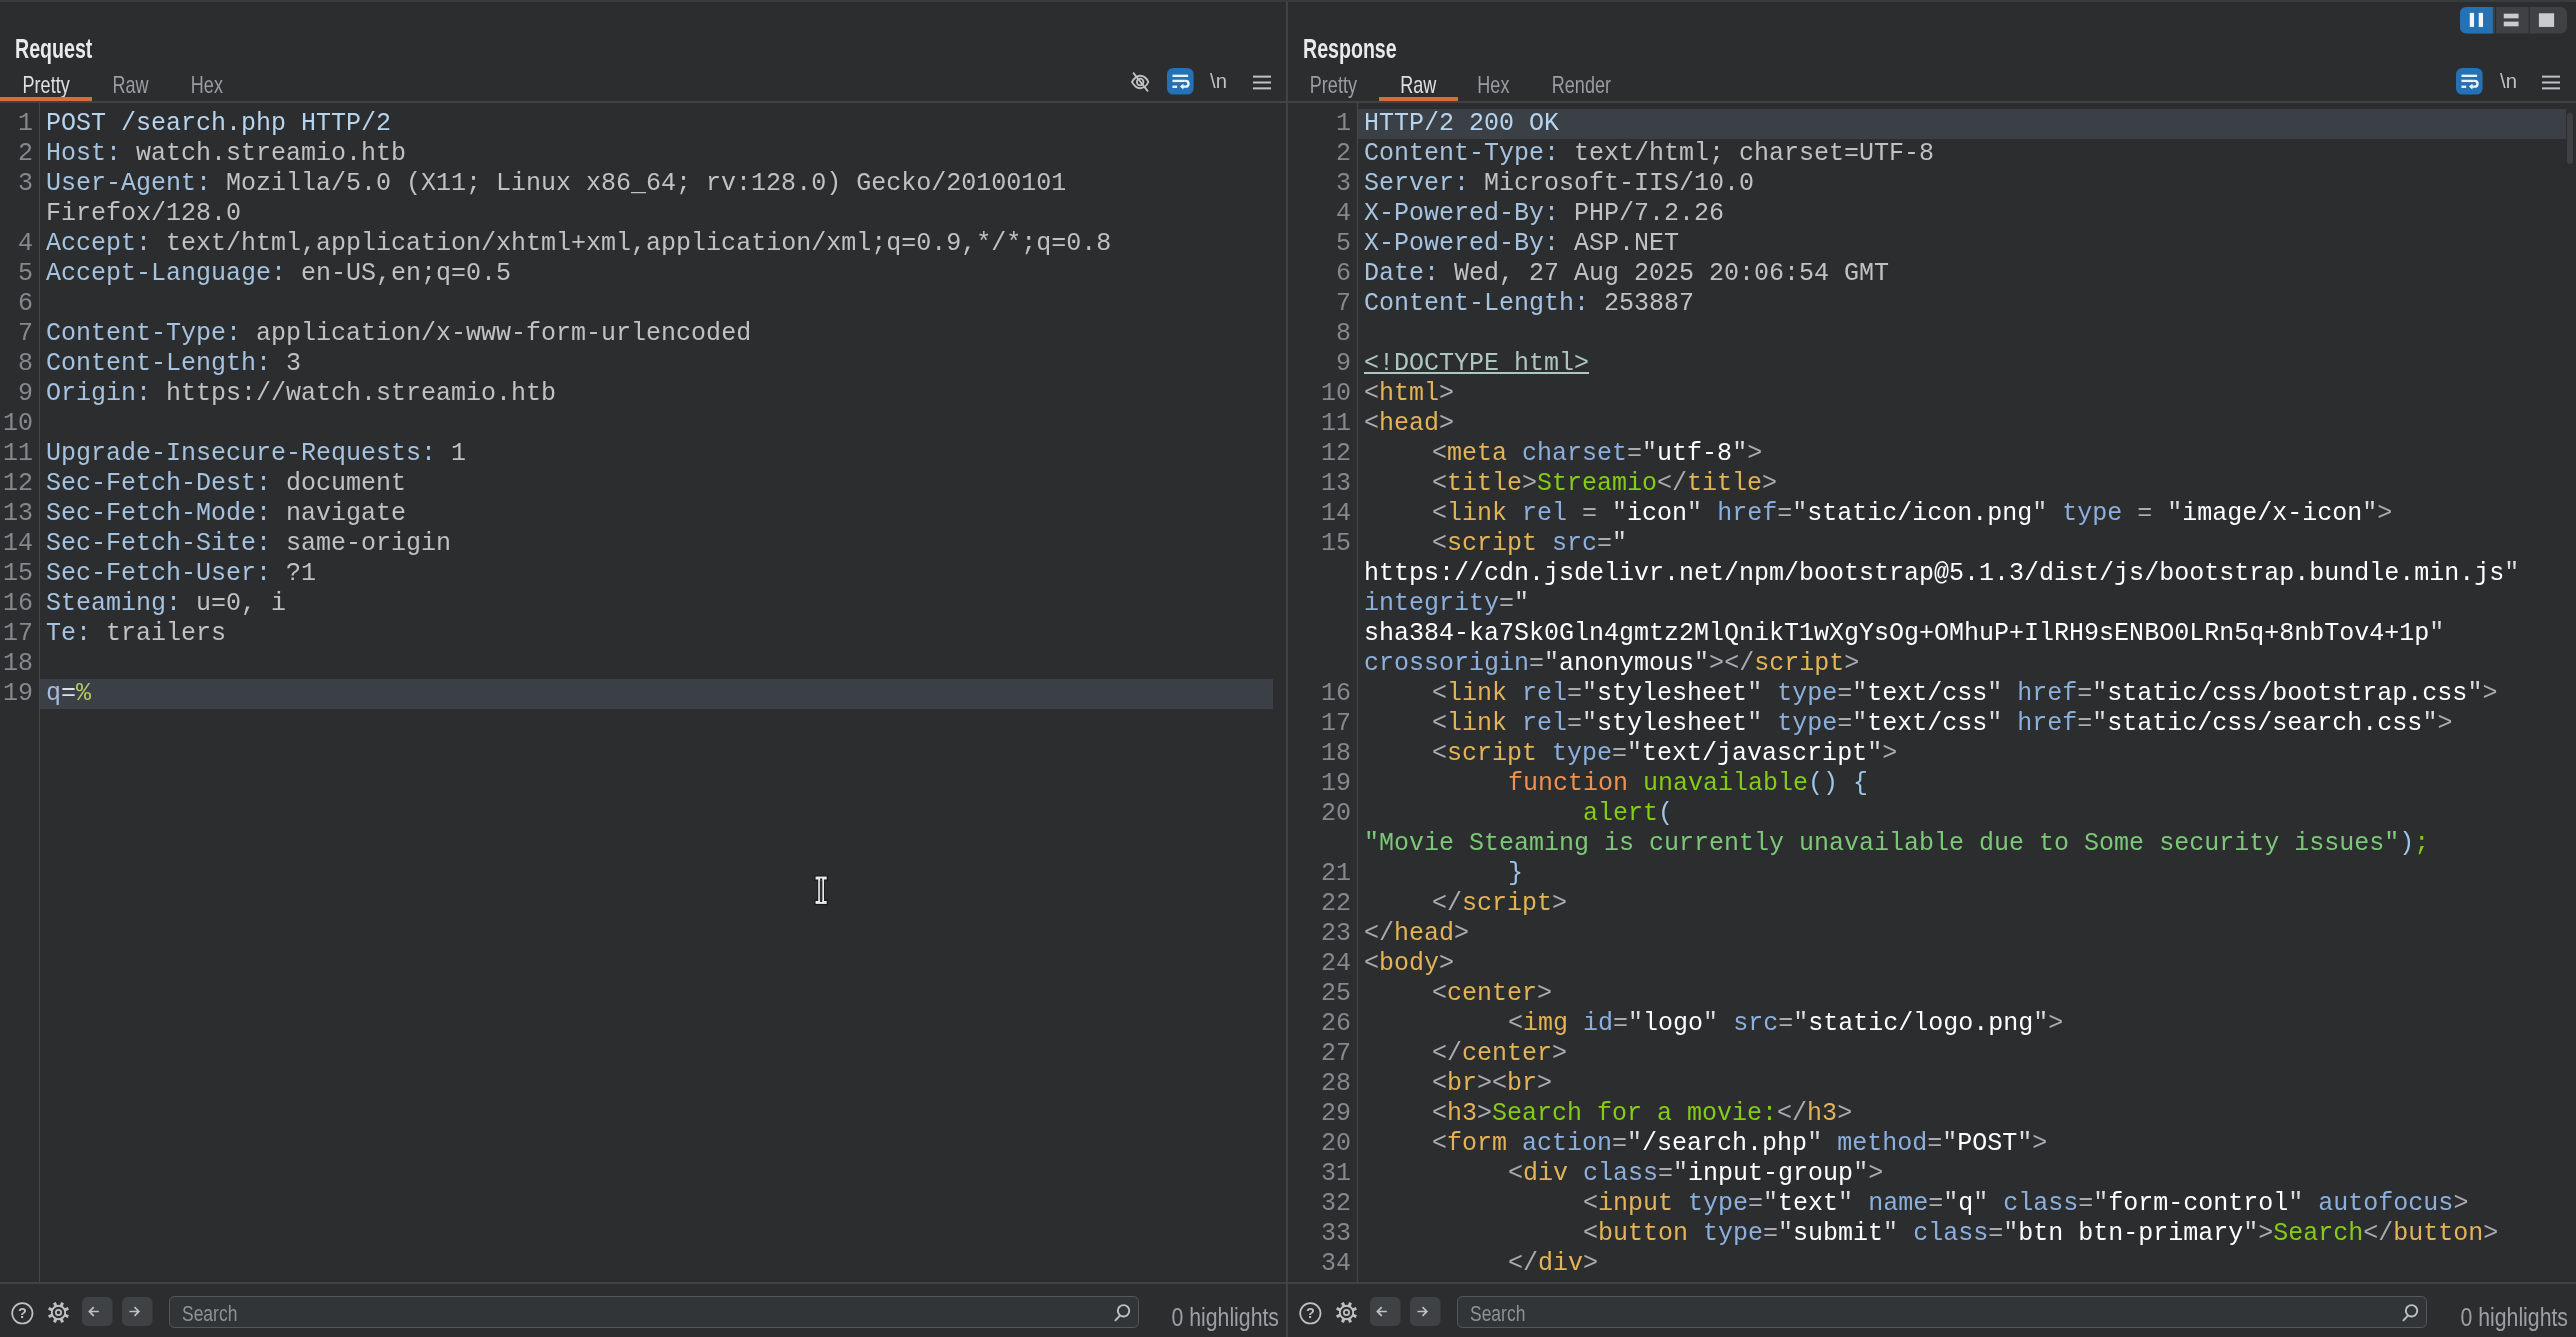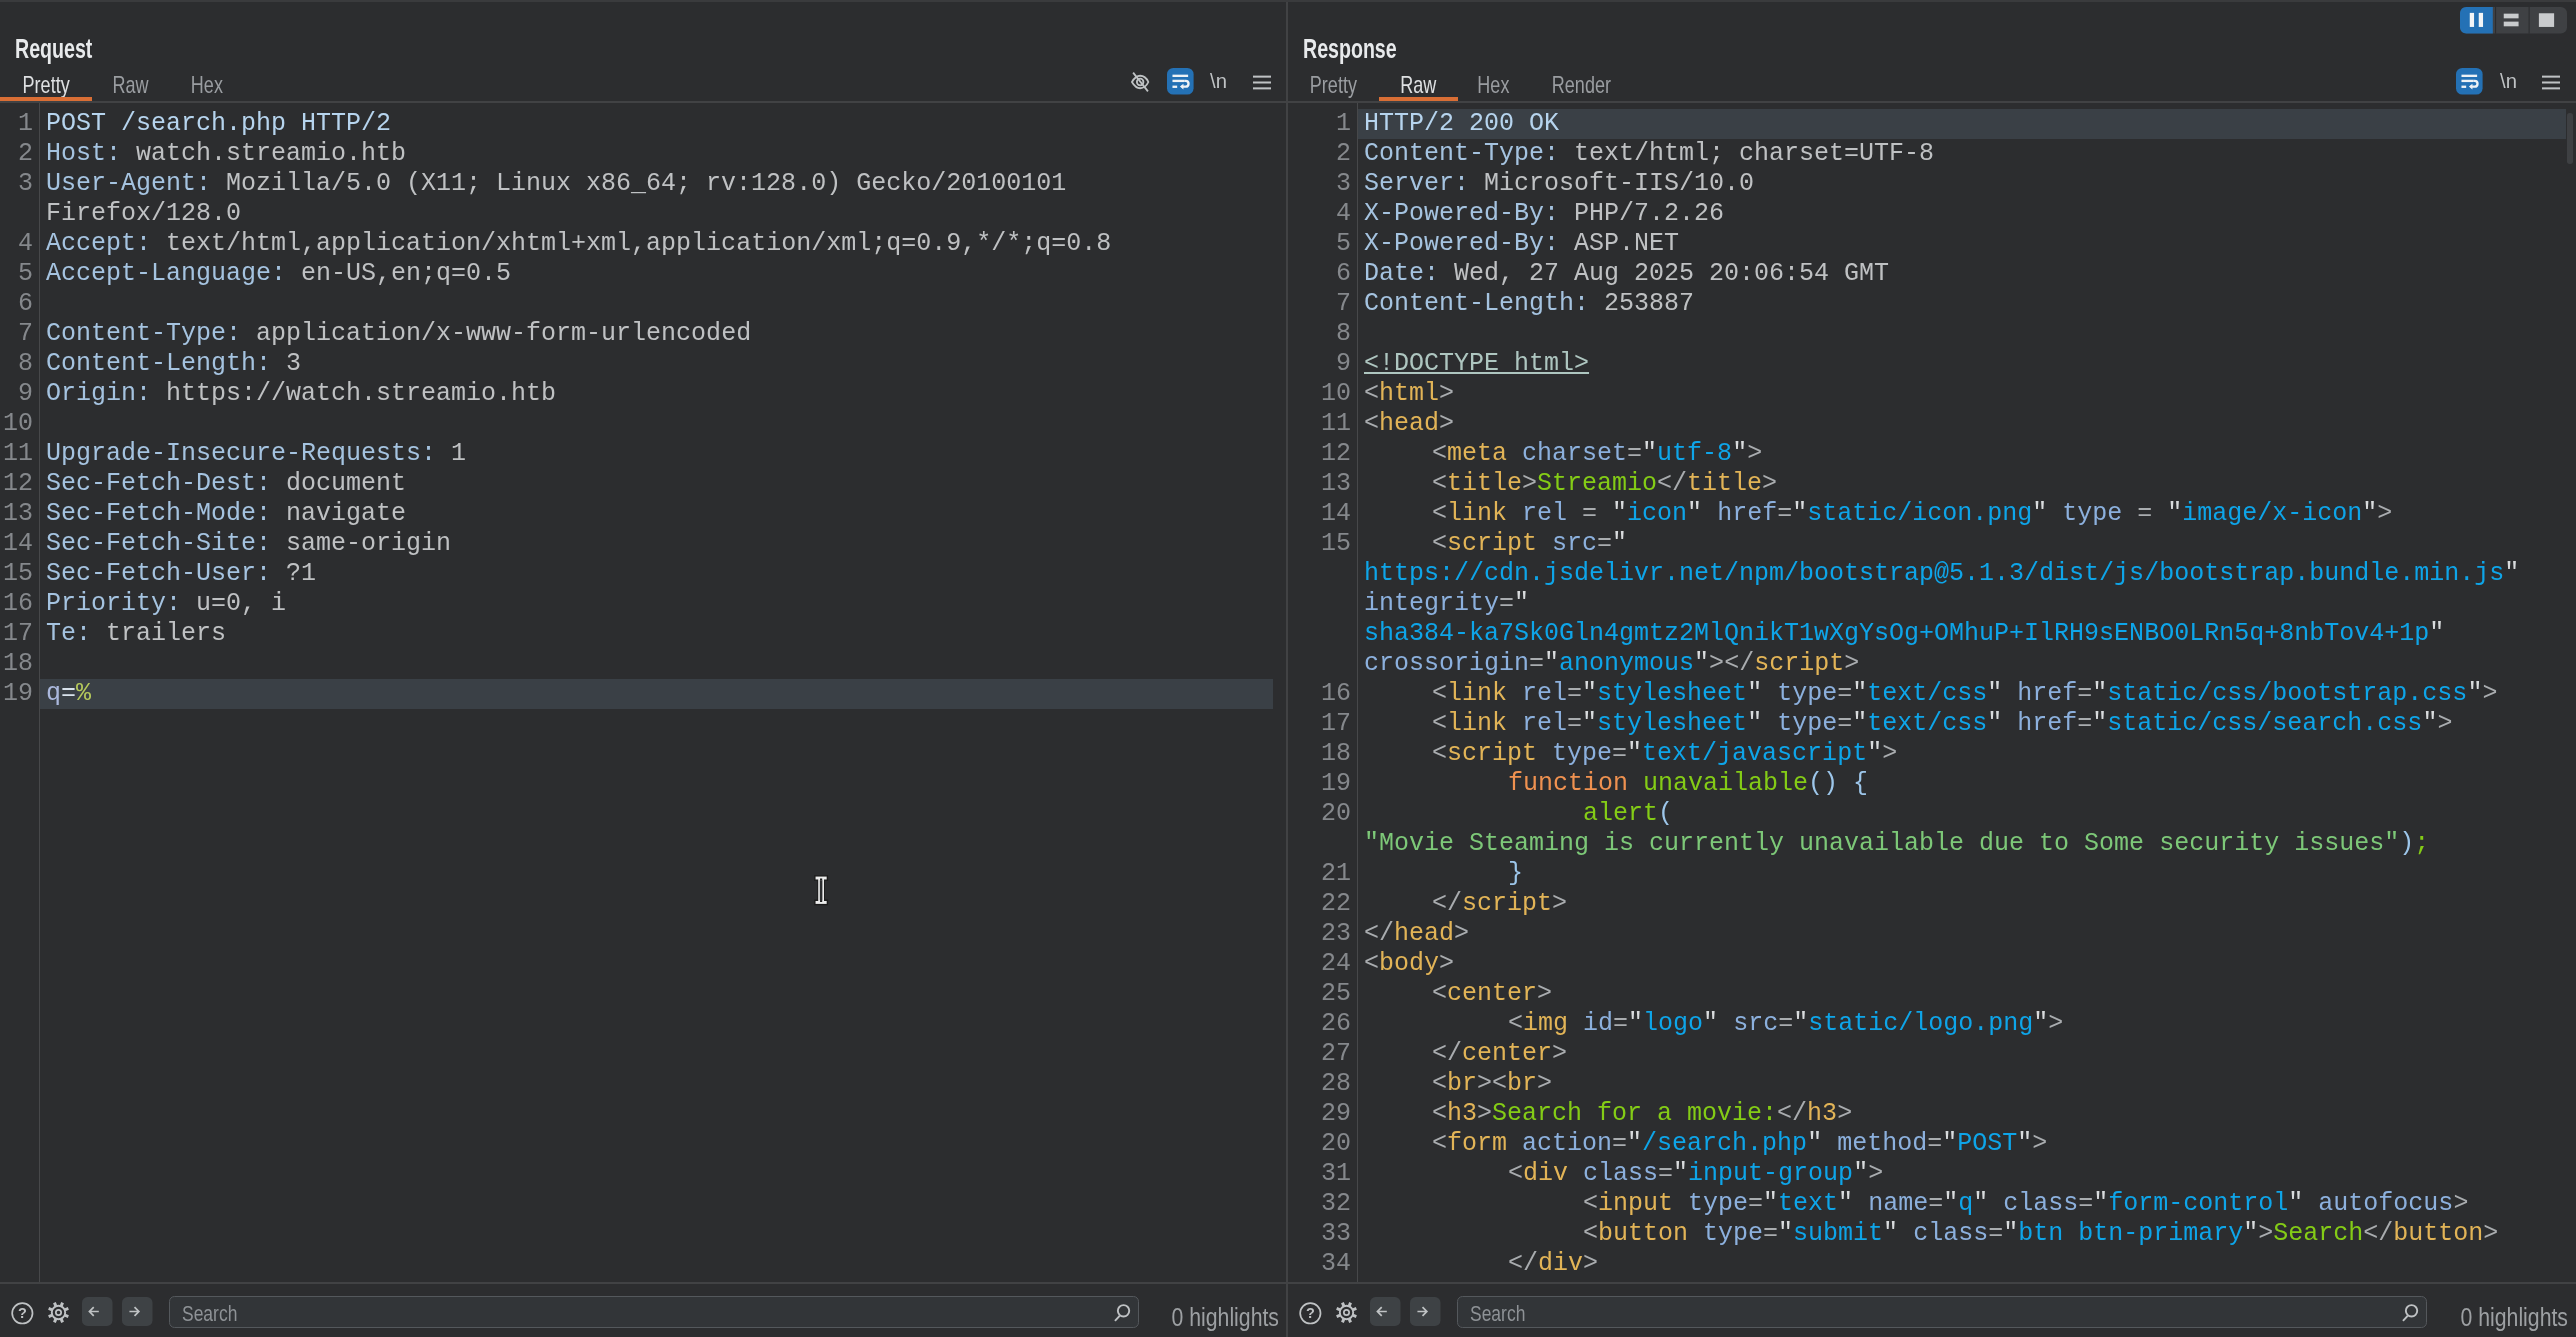--- a/index.html
+++ b/index.html
@@ -6,21 +6,21 @@
   background:#2c2d2f; font-family:"Liberation Sans",sans-serif; }
 .cl,.ln { position:absolute; font:25px "Liberation Mono",monospace; line-height:30px;
   white-space:pre; height:30px; }
 .ln { text-align:right; color:#85888c; }
 .band { position:absolute; background:#3a4046; }
 .vsep { position:absolute; width:1.2px; background:#47484a; }
 i { font-style:normal; }
 i.ind { display:inline-block; }
 .line1 { color:#b6d4ee; } .name { color:#a5c3e0; } .val { color:#bfc1c3; }
 .plain { color:#84cc16; } .tag { color:#e2b457; } .attr { color:#8cb0dd; }
-.str { color:#0ea5e9;text-align:center; } .jsstr { color:#7dc878; } .kw { color:#ef9150; }
+.str { color:#ffffff;text-align:center; } .jsstr { color:#7dc878; } .kw { color:#ef9150; }
 .brk { color:#a9acaf; } .qt { color:#d9dbdd; } .blue { color:#9dc6ea; } .doc { color:#aec6c0;text-decoration:underline; }
 .qq { color:#aab8dd; } .eq { color:#d8e2ec; } .pct { color:#b5c95c; }
 .title { position:absolute; font:700 28px "Liberation Sans",sans-serif; color:#e8eaec;
   transform:scaleX(0.70); transform-origin:0 0; white-space:nowrap; }
 .tab { position:absolute; font:24px "Liberation Sans",sans-serif; text-align:center;
   transform:scaleX(0.75); transform-origin:0 0; white-space:nowrap; }
 .tabsel { color:#dee0e2; } .tabun { color:#9a9da1; }
 .uline { position:absolute; height:3.9px; background:#d96e35; }
 .hsep { position:absolute; height:1.6px; background:#414244; }
 .sn { position:absolute; font:20.3px "Liberation Sans",sans-serif; color:#bfc2c4; }
@@ -127,21 +127,21 @@
 <div class="cl" style="left:46px;top:439px"><i class="name">Upgrade-Insecure-Requests:</i><i class="val"> 1</i></div>
 <div class="ln" style="left:-61px;top:469px;width:94px">12</div>
 <div class="cl" style="left:46px;top:469px"><i class="name">Sec-Fetch-Dest:</i><i class="val"> document</i></div>
 <div class="ln" style="left:-61px;top:499px;width:94px">13</div>
 <div class="cl" style="left:46px;top:499px"><i class="name">Sec-Fetch-Mode:</i><i class="val"> navigate</i></div>
 <div class="ln" style="left:-61px;top:529px;width:94px">14</div>
 <div class="cl" style="left:46px;top:529px"><i class="name">Sec-Fetch-Site:</i><i class="val"> same-origin</i></div>
 <div class="ln" style="left:-61px;top:559px;width:94px">15</div>
 <div class="cl" style="left:46px;top:559px"><i class="name">Sec-Fetch-User:</i><i class="val"> ?1</i></div>
 <div class="ln" style="left:-61px;top:589px;width:94px">16</div>
-<div class="cl" style="left:46px;top:589px"><i class="name">Priority:</i><i class="val"> u=0, i</i></div>
+<div class="cl" style="left:46px;top:589px"><i class="name">Steaming:</i><i class="val"> u=0, i</i></div>
 <div class="ln" style="left:-61px;top:619px;width:94px">17</div>
 <div class="cl" style="left:46px;top:619px"><i class="name">Te:</i><i class="val"> trailers</i></div>
 <div class="ln" style="left:-61px;top:649px;width:94px">18</div>
 <div class="band" style="left:40px;top:679px;width:1233px;height:30px"></div>
 <div class="ln" style="left:-61px;top:679px;width:94px">19</div>
 <div class="cl" style="left:46px;top:679px"><i class="qq">q</i><i class="eq">=</i><i class="pct">%</i></div>
 <div class="vsep" style="left:39px;top:103px;height:1179px"></div>
 <div class="band" style="left:1358px;top:109px;width:1208px;height:30px"></div>
 <div class="ln" style="left:1257px;top:109px;width:94px">1</div>
 <div class="cl" style="left:1364px;top:109px"><i class="line1">HTTP/2 200 OK</i></div>

